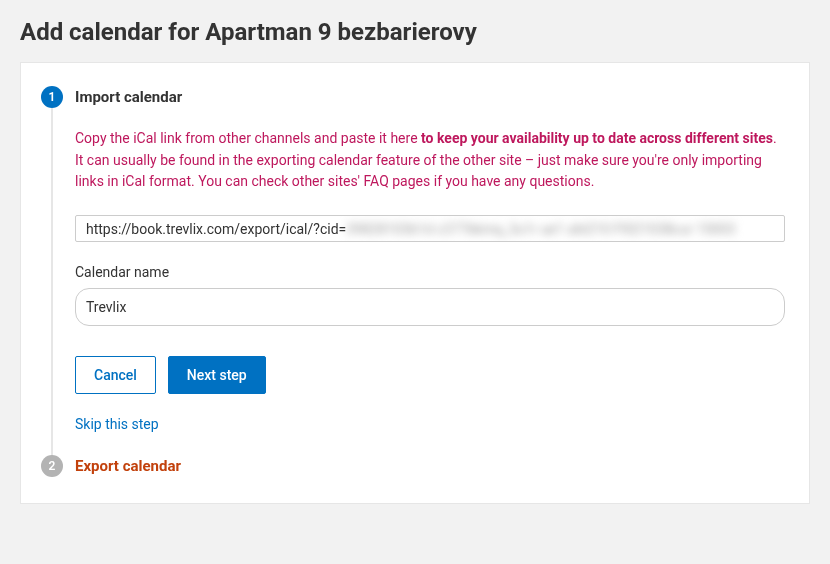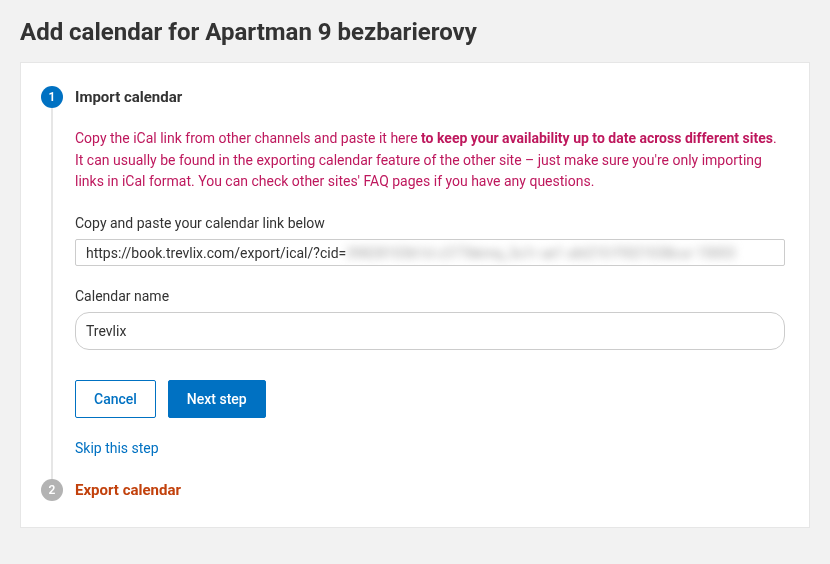--- a/index.html
+++ b/index.html
@@ -159,21 +159,20 @@
     <div class="step-line"></div>
     <div class="step-badge active">1</div>
     <div class="step-title">Import calendar</div>
 
     <div class="step-body">
 
       <p class="desc">
         <span>Copy the iCal link from other channels and paste it here </span><span class="strong">to keep your availability up to date across different sites</span><span>. It can usually be found in the exporting calendar feature of the other site – just make sure you're only importing links in iCal format. You can check other sites' FAQ pages if you have any questions.</span>
       </p>
 
-      <div class="field-label">Copy and paste your calendar link below</div>
       <div class="url-display url-input">
         <span>https://book.trevlix.com/export/ical/?cid=</span>
           <span class="blurred">39828103b1d c377bkmq_3u1r ue1 ubt210 FI021038cur 15003</span>
       </div>
 
       <div class="field-label">Calendar name</div>
       <input type="text" class="text-input" value="Trevlix" style="">
 
       <div class="btn-row">
         <button class="btn btn-secondary">Cancel</button>

